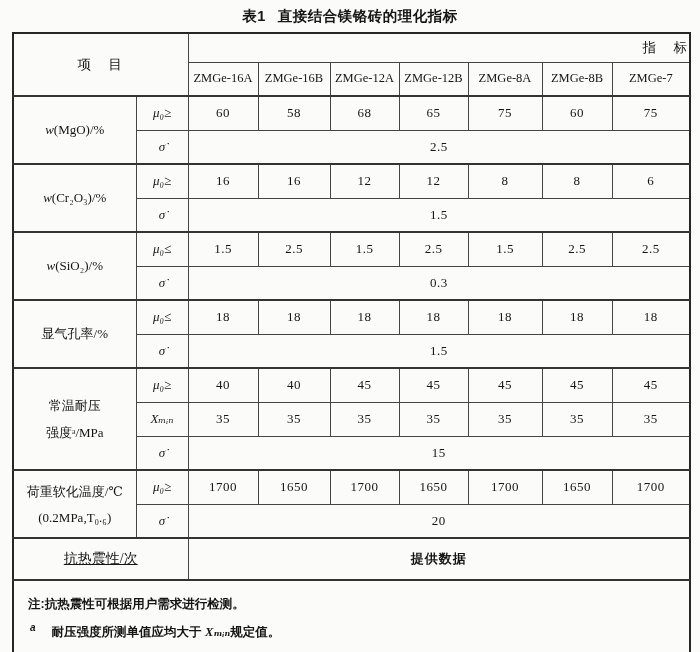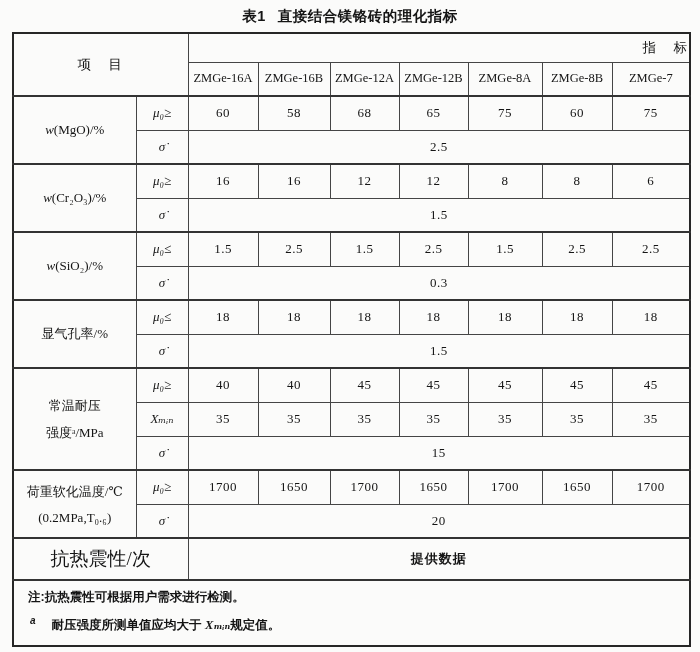--- a/index.html
+++ b/index.html
@@ -48,32 +48,32 @@
   td.ind-head{font-size:13.5px;letter-spacing:2px;text-align:right;}
   td.grade{font-size:12.5px;}
 
   td.item{font-size:13px;margin-left:48px;}
   td.item .l2{margin-top:9px;}
   td.item i{font-size:13px;}
 
   td.sym{font-style:italic;font-size:13px;}
   td.val,td.spanval{font-size:13px;letter-spacing:.5px;}
 
-  td.tsr-label{font-size:19px;}
+  td.tsr-label{font-size:14px;text-decoration:underline;}
   td.provide{
     font-family:"Liberation Sans","DejaVu Sans",sans-serif;
     font-weight:bold;
     font-size:13px;
     letter-spacing:1px;
     border-radius:20px;
   }
 
   td.notecell{
     text-align:left;
-    padding:7px 12px 9px 14px;
+    padding:14px 12px 9px 14px;
     font-family:"Liberation Sans","DejaVu Sans",sans-serif;
     font-weight:bold;
     font-size:12.5px;
     line-height:1.55;
   }
   .noteline2{margin-top:6px;padding-left:2px;}
   .noteline2 sup{font-size:10px;margin-right:16px;font-style:italic;}
   .noteline2 i{font-family:"Liberation Serif","DejaVu Serif",serif;}
 </style>
 </head>

